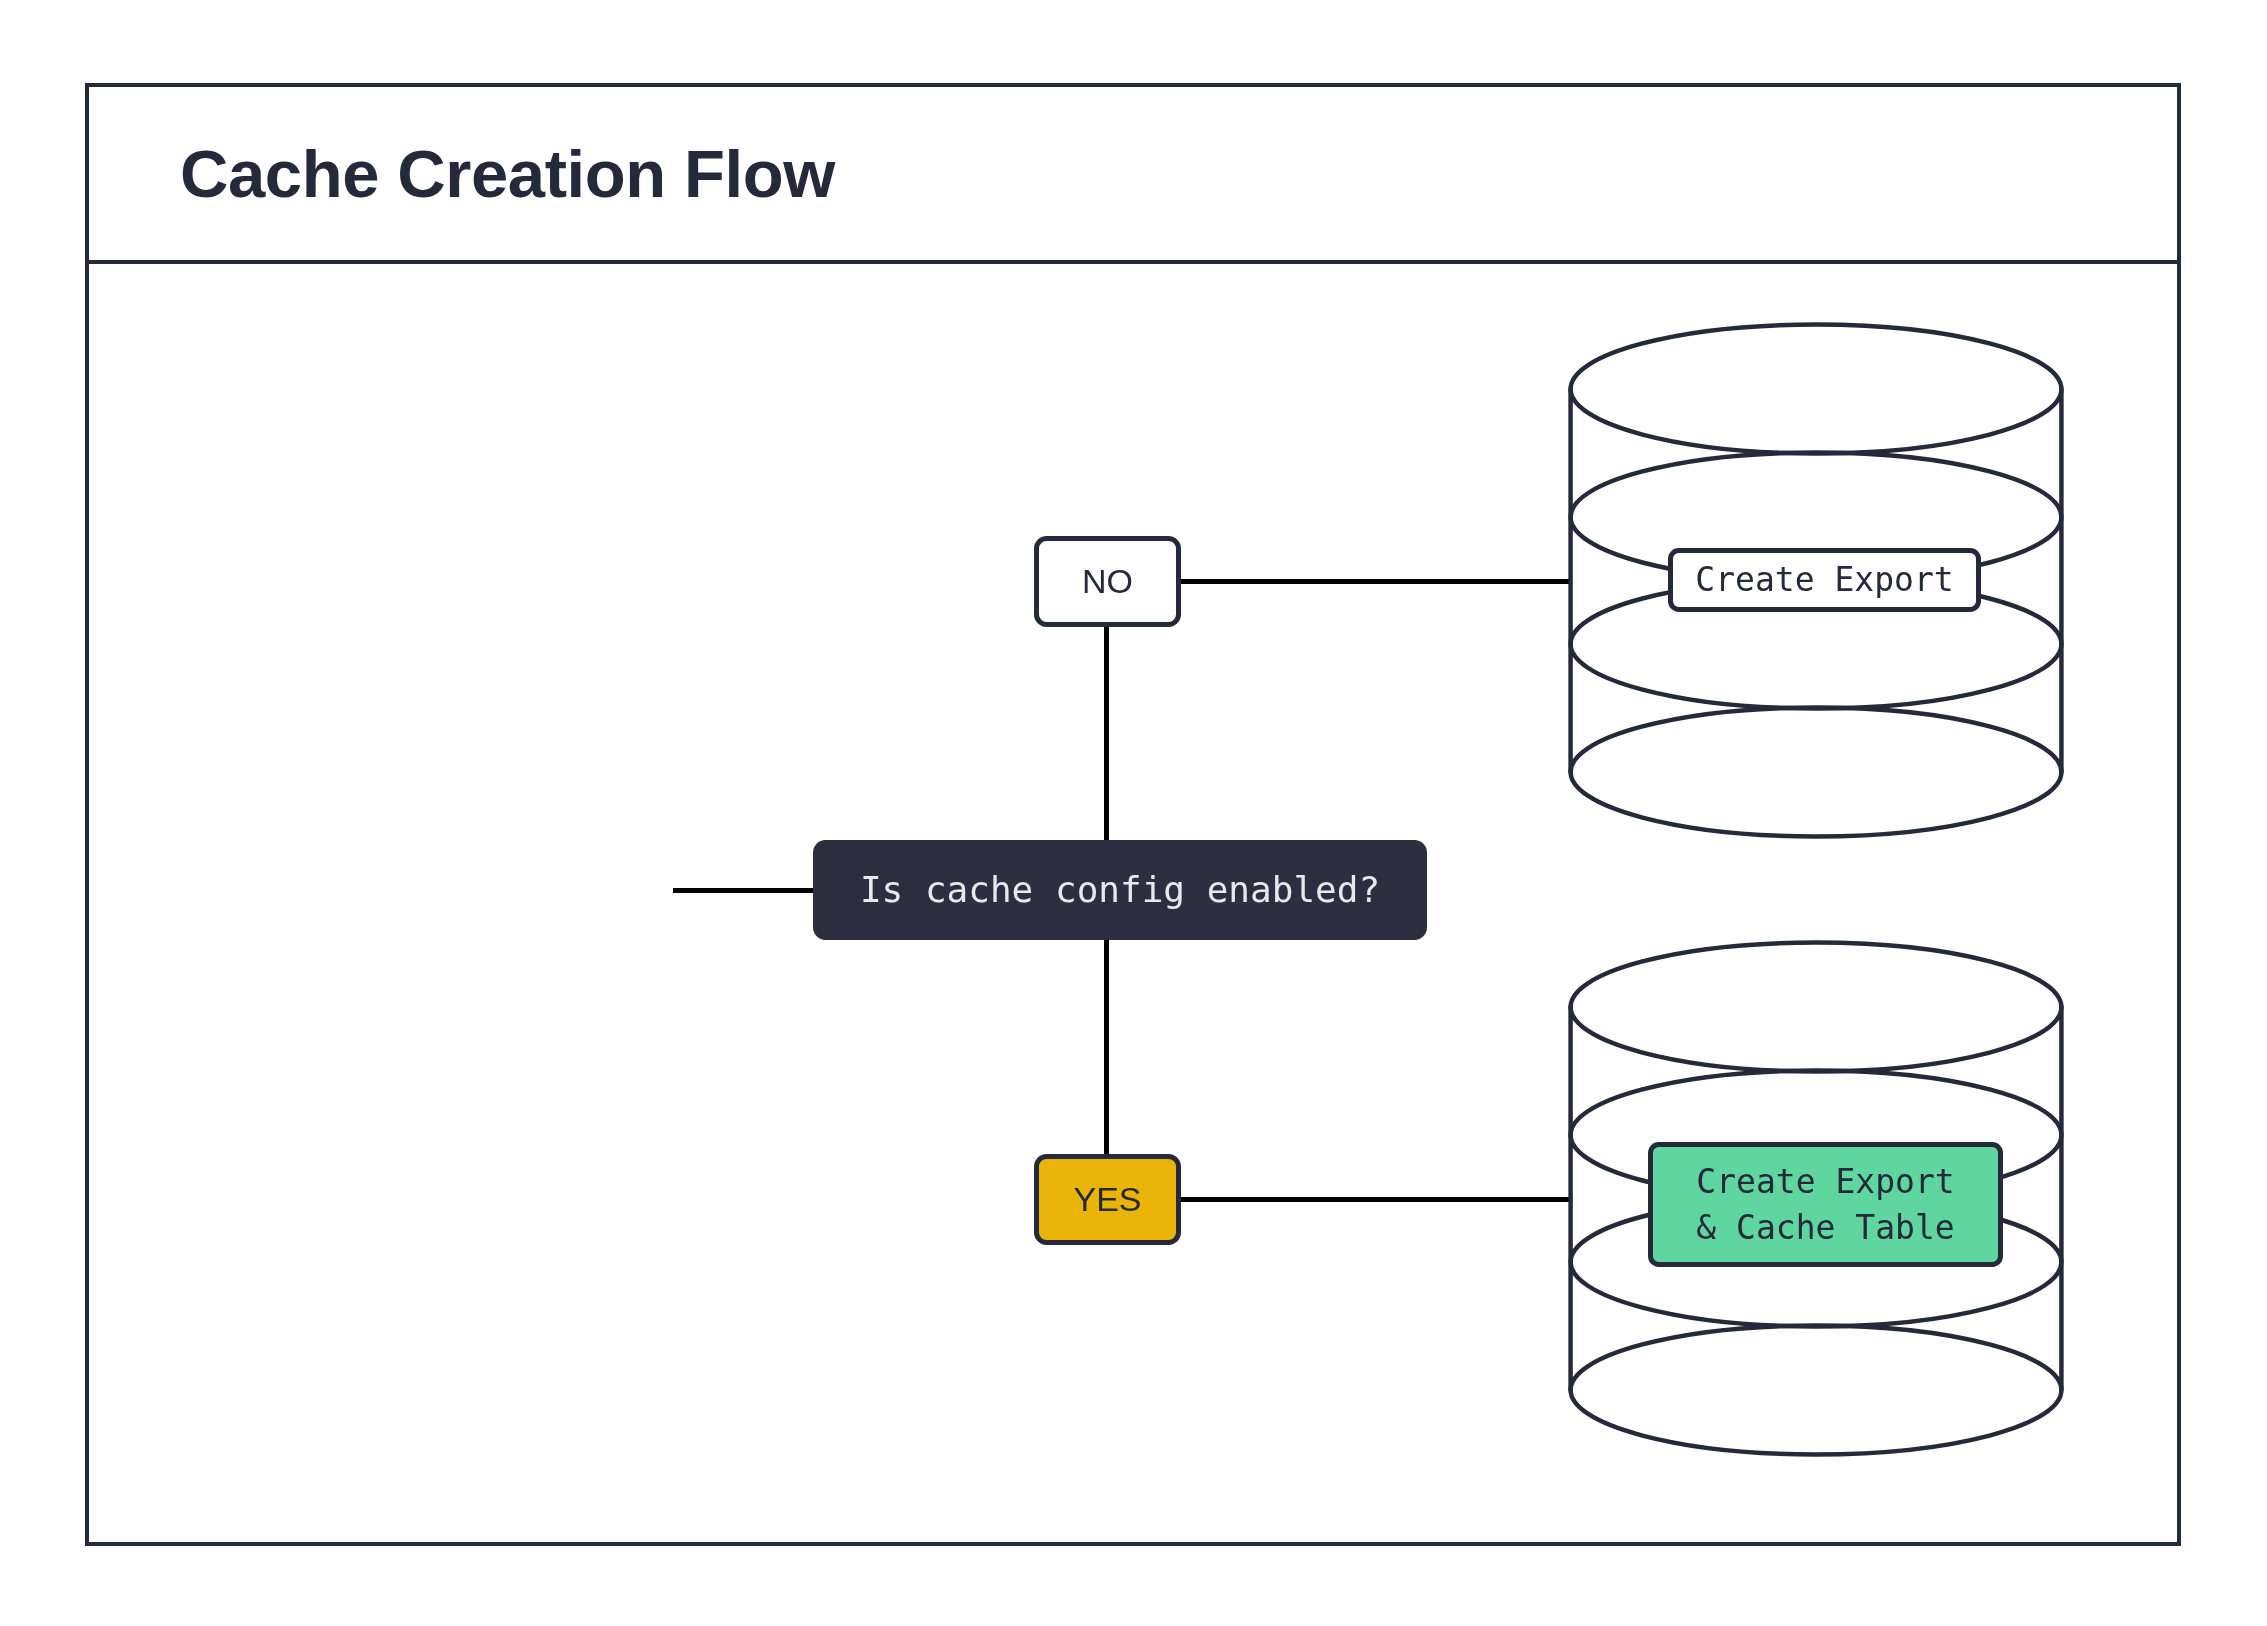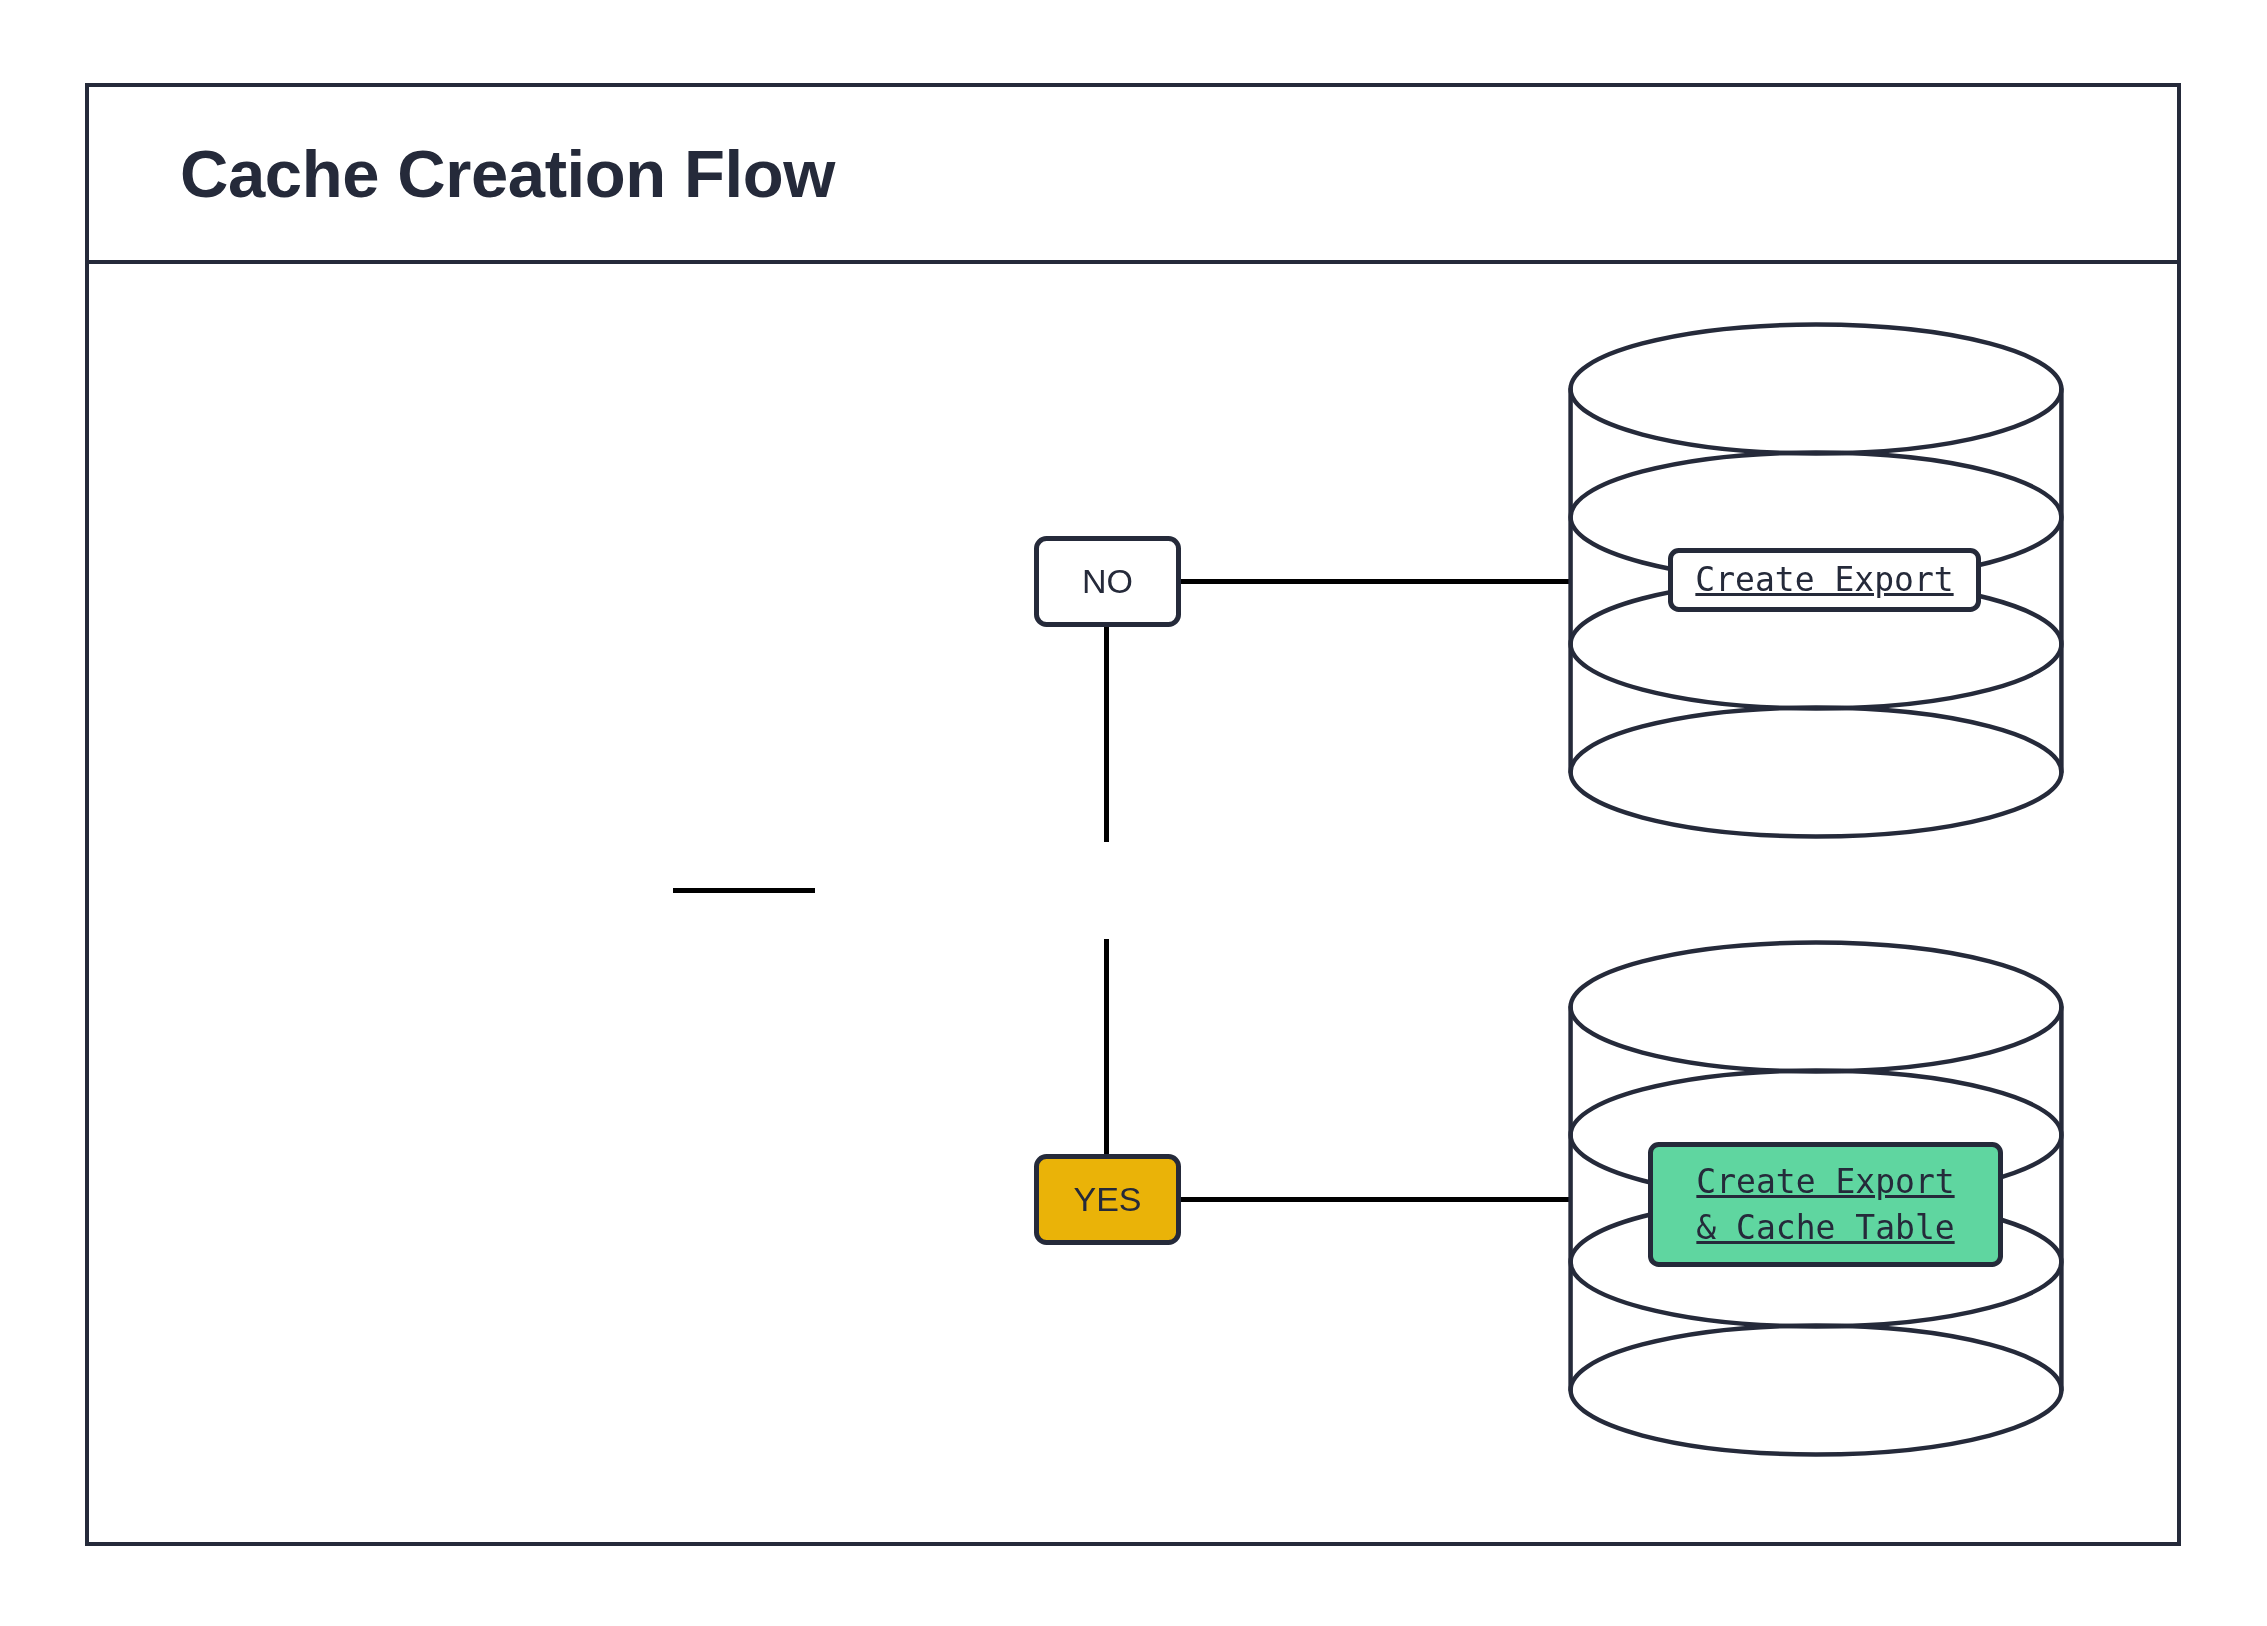--- a/index.html
+++ b/index.html
@@ -138,21 +138,20 @@
     border-radius: 10.7px;
     display: flex;
     flex-direction: column;
     align-items: center;
     justify-content: center;
     text-align: center;
     font-family: "DejaVu Sans Mono", "Liberation Mono", monospace;
     color: #252a3a;
     line-height: 1.38;
     white-space: pre;
-    text-decoration: underline;
   }
   #db-label-top {
     left: 1668px; top: 548px;
     width: 313px; height: 64px;
     background: #ffffff;
     font-size: 33px;
   }
   #db-label-bottom {
     left: 1648px; top: 1142px;
     width: 355px; height: 125px;
@@ -212,20 +211,23 @@
         </g>
       </svg>
     </div>
 
     <div class="db-label" id="db-label-bottom">
       <span>Create Export
 &amp; Cache Table</span>
     </div>
 
 
+    <div class="node node-mono" id="node-decision">
+      <span>Is cache config enabled?</span>
+    </div>
 
     <div class="node node-sans" id="node-no">
       <span>NO</span>
     </div>
 
     <div class="node node-sans" id="node-yes">
       <span>YES</span>
     </div>
 
   </div>

